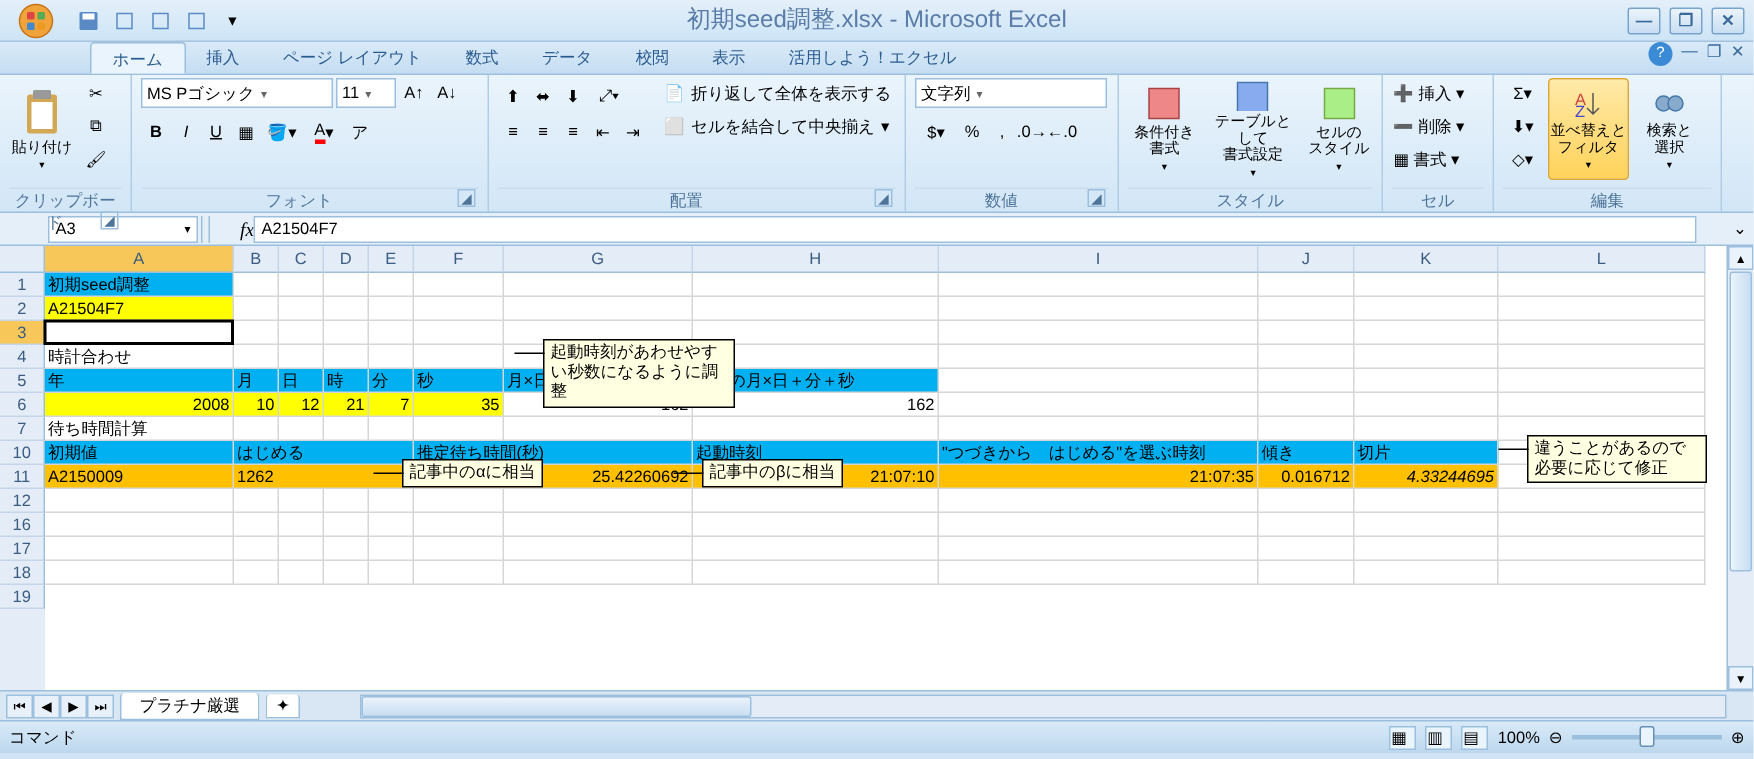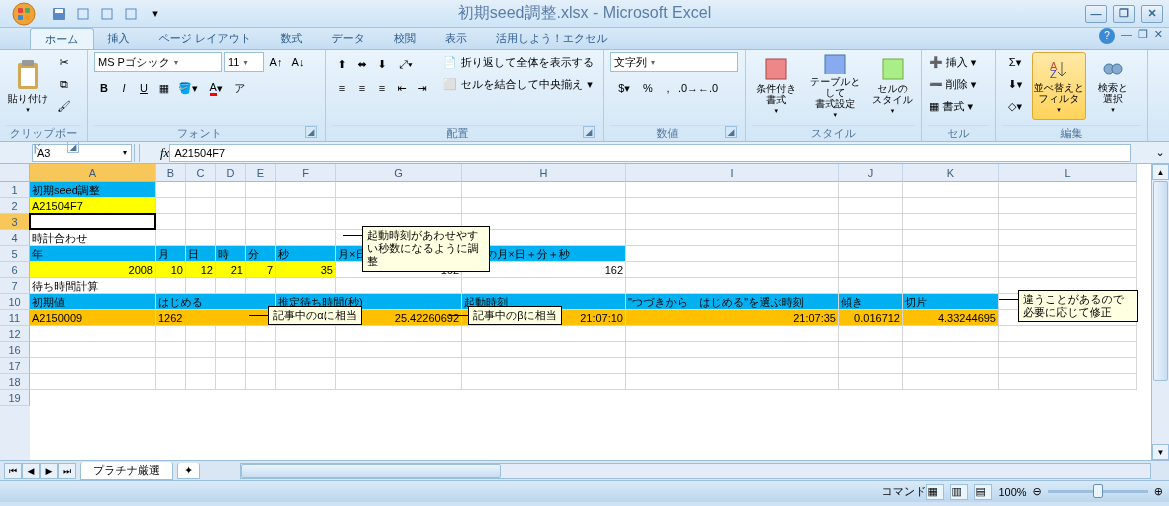--- a/index.html
+++ b/index.html
@@ -5,21 +5,21 @@
 *{margin:0;padding:0;box-sizing:border-box;font-family:"Meiryo UI","MS PGothic",sans-serif;font-size:11px;user-select:none}
 body{background:#cfe3f5;width:1169px;height:506px;overflow:hidden;position:relative}
 .titlebar{height:28px;background:linear-gradient(180deg,#e4eff9,#cde5f7);display:flex;align-items:center;position:relative;border-bottom:1px solid #a5c2de}
 .office-btn{width:40px;height:28px;margin-left:4px;display:flex;align-items:center;justify-content:center}
 .office-btn svg{width:24px;height:24px}
 .qat{display:flex;gap:2px;margin-left:4px}
 .qat-btn{width:22px;height:22px;display:flex;align-items:center;justify-content:center;border-radius:2px}
 .title-text{position:absolute;left:50%;transform:translateX(-50%);color:#5a7ca8;font-size:16px}
 .win-ctrl{position:absolute;right:6px;display:flex;gap:6px}
 .win-btn{width:22px;height:18px;border:1px solid #7aa3cc;border-radius:2px;background:linear-gradient(180deg,#eaf3fb,#c9def2);display:flex;align-items:center;justify-content:center;color:#3a6a9a;font-weight:bold}
-.tabs{height:22px;display:flex;padding-left:30px;background:linear-gradient(180deg,#d9eaf8,#c5ddf2);border-bottom:1px solid #9bbfdd}
+.tabs{height:22px;display:flex;padding-left:60px;background:linear-gradient(180deg,#d9eaf8,#c5ddf2);border-bottom:1px solid #9bbfdd}
 .tab{padding:3px 14px;color:#2a5b8e;border-right:1px solid transparent}
 .tab.active{background:#eaf4fc;border:1px solid #9bbfdd;border-bottom:none;border-radius:3px 3px 0 0}
 .help-area{position:absolute;right:6px;display:flex;gap:6px}
 .help-area .hb{width:16px;height:16px;border-radius:50%;background:#3a8ad6;color:#fff;text-align:center;line-height:16px;font-size:10px}
 .ribbon{height:92px;background:linear-gradient(180deg,#eaf4fc,#d2e6f6);display:flex;border-bottom:1px solid #9bbfdd}
 .group{border-right:1px solid #b1cde5;padding:2px 6px 0;display:flex;flex-direction:column;justify-content:space-between;position:relative}
 .group-body{flex:1;display:flex;align-items:flex-start;gap:4px}
 .group-label{height:16px;text-align:center;color:#4f7499;font-size:10px;border-top:1px solid #c9ddf0}
 .group-label .dlg{float:right;width:12px;height:12px;border:1px solid #9bbfdd;font-size:9px;text-align:center;line-height:10px;margin-right:2px}
 .bigbtn{width:44px;height:68px;display:flex;flex-direction:column;align-items:center;justify-content:center;gap:2px;border:1px solid transparent;border-radius:3px;position:relative}
@@ -52,21 +52,21 @@
 .activecell{position:absolute;border:2px solid #000;pointer-events:none}
 .comment{position:absolute;background:#ffffe1;border:1px solid #000;padding:2px 4px;font-size:10px;line-height:1.2;z-index:10}
 .comment::before{content:"";position:absolute;width:20px;height:1px;background:#000;left:-20px;top:8px}
 .sheettabs{height:20px;background:#d9e7f5;display:flex;align-items:center;border-top:1px solid #9bbfdd}
 .nav-btns{display:flex;margin-left:4px}
 .nav-btn{width:18px;height:16px;border:1px solid #9bbfdd;background:#e8f1fa;text-align:center;line-height:14px;font-size:9px}
 .stab{padding:1px 12px;background:#fff;border:1px solid #9bbfdd;border-bottom:none;margin-left:4px;border-radius:0 0 3px 3px;transform:scaleY(-1)}
 .stab span{display:inline-block;transform:scaleY(-1)}
 .hscroll{flex:1;height:16px;margin:0 18px 0 40px;background:#e4ecf7;border:1px solid #9bbfdd;position:relative}
 .thumb{position:absolute;height:14px;background:linear-gradient(180deg,#eaf3fb,#c9def2);border:1px solid #9bbfdd;border-radius:2px}
-.statusbar{height:22px;background:linear-gradient(180deg,#d9eaf8,#bcd7ee);display:flex;align-items:center;justify-content:flex-end;padding:0 6px;border-top:1px solid #9bbfdd}
+.statusbar{height:22px;background:linear-gradient(180deg,#d9eaf8,#bcd7ee);display:flex;align-items:center;justify-content:space-between;padding:0 6px;border-top:1px solid #9bbfdd}
 .zoom-area{display:flex;align-items:center;gap:6px}
 .zoom-slider{width:100px;height:3px;background:#9bbfdd;position:relative}
 .zoom-slider .zt{position:absolute;width:10px;height:14px;background:#eaf4fc;border:1px solid #6a8fb6;top:-6px;left:45px;border-radius:2px}
 .view-btn{width:18px;height:16px;border:1px solid #9bbfdd;background:#eaf4fc}
 .vscroll{position:absolute;right:0;top:0;bottom:0;width:18px;background:#e4ecf7;border-left:1px solid #9bbfdd}
 .vscroll .ar{height:16px;text-align:center;line-height:16px;border:1px solid #9bbfdd;background:#eaf3fb;font-size:8px}
 .vscroll .vt{position:absolute;left:1px;right:1px;background:linear-gradient(90deg,#eaf3fb,#c9def2);border:1px solid #9bbfdd;border-radius:2px}
 .highlight-btn{background:linear-gradient(180deg,#ffe9a8,#ffd35a);border:1px solid #e0a830;border-radius:3px}
 </style>
 </head>
@@ -463,21 +463,21 @@
             <div class="cell cyan" style="width: 96px;">切片</div>
             <div class="cell" style="width: 138px;"></div>
           </div>
           <div class="row">
             <div class="cell orange" style="width: 126px;">A2150009</div>
             <div class="cell orange" style="width: 120px;">1262</div>
             <div class="cell orange r" style="width: 186px;">25.42260692</div>
             <div class="cell orange r" style="width: 164px;">21:07:10</div>
             <div class="cell orange r" style="width: 213px;">21:07:35</div>
             <div class="cell orange r" style="width: 64px;">0.016712</div>
-            <div class="cell orange r" style="width: 96px;">4.33244695</div>
+            <div class="cell orange r" style="width: 96px; font-style: italic;">4.33244695</div>
             <div class="cell" style="width: 138px;"></div>
           </div>
           <div class="row">
             <div class="cell" style="width: 126px;"></div>
             <div class="cell" style="width: 30px;"></div>
             <div class="cell" style="width: 30px;"></div>
             <div class="cell" style="width: 30px;"></div>
             <div class="cell" style="width: 30px;"></div>
             <div class="cell" style="width: 60px;"></div>
             <div class="cell" style="width: 126px;"></div>

